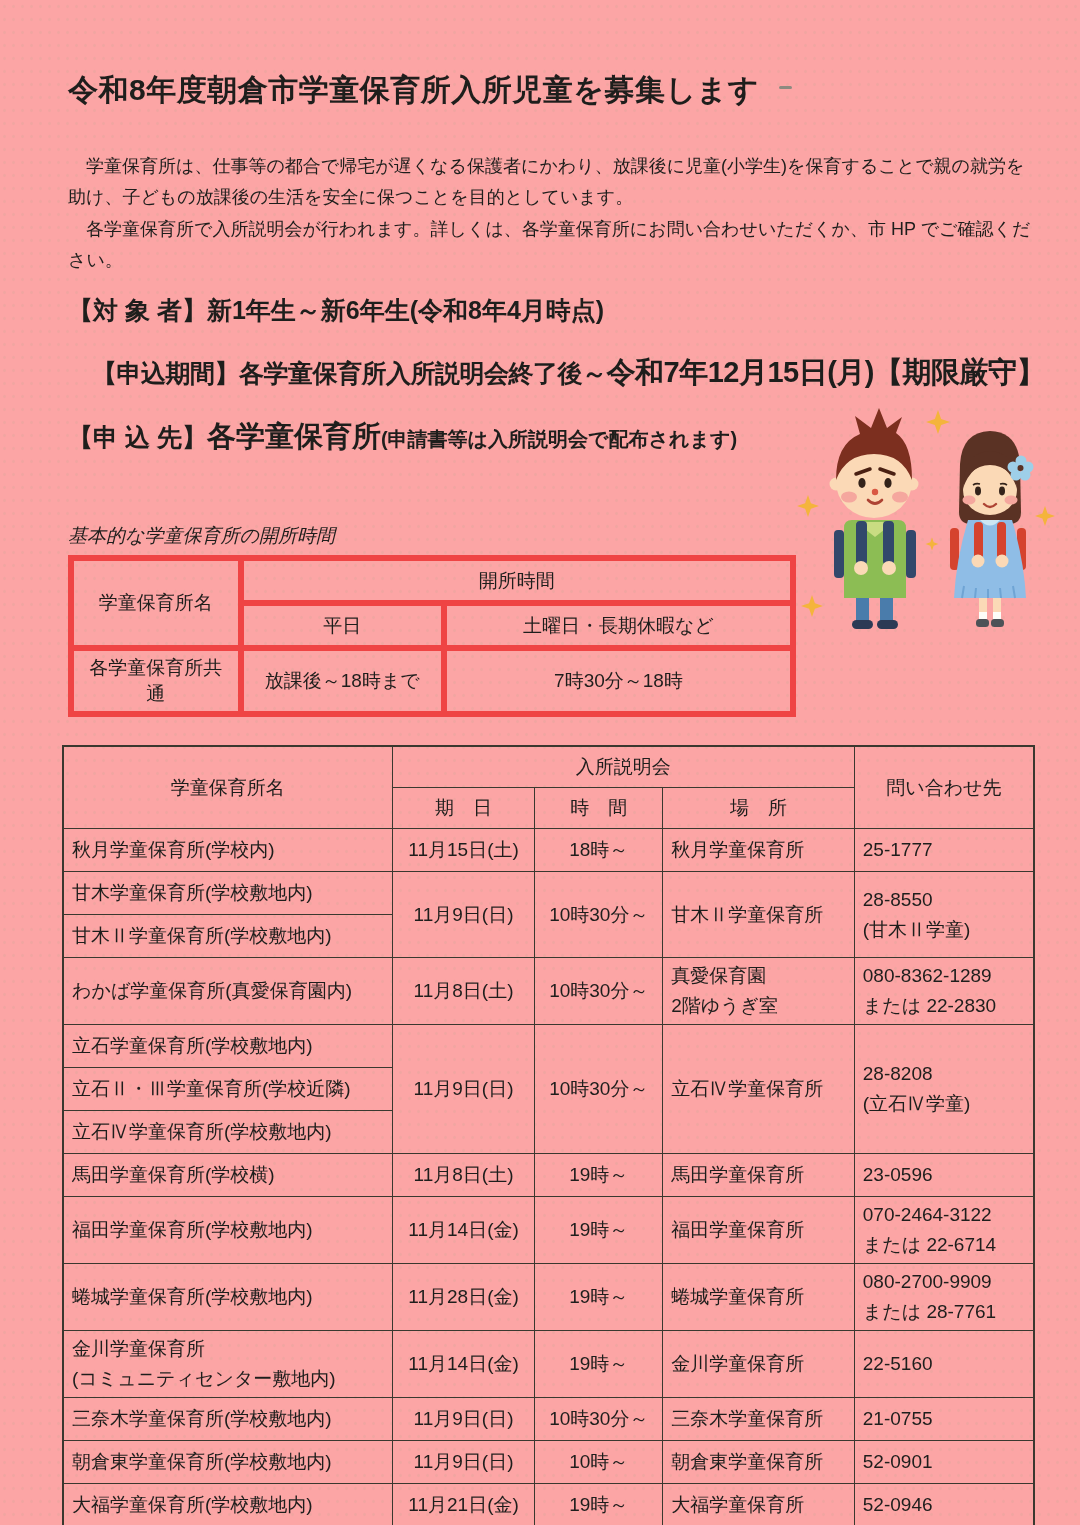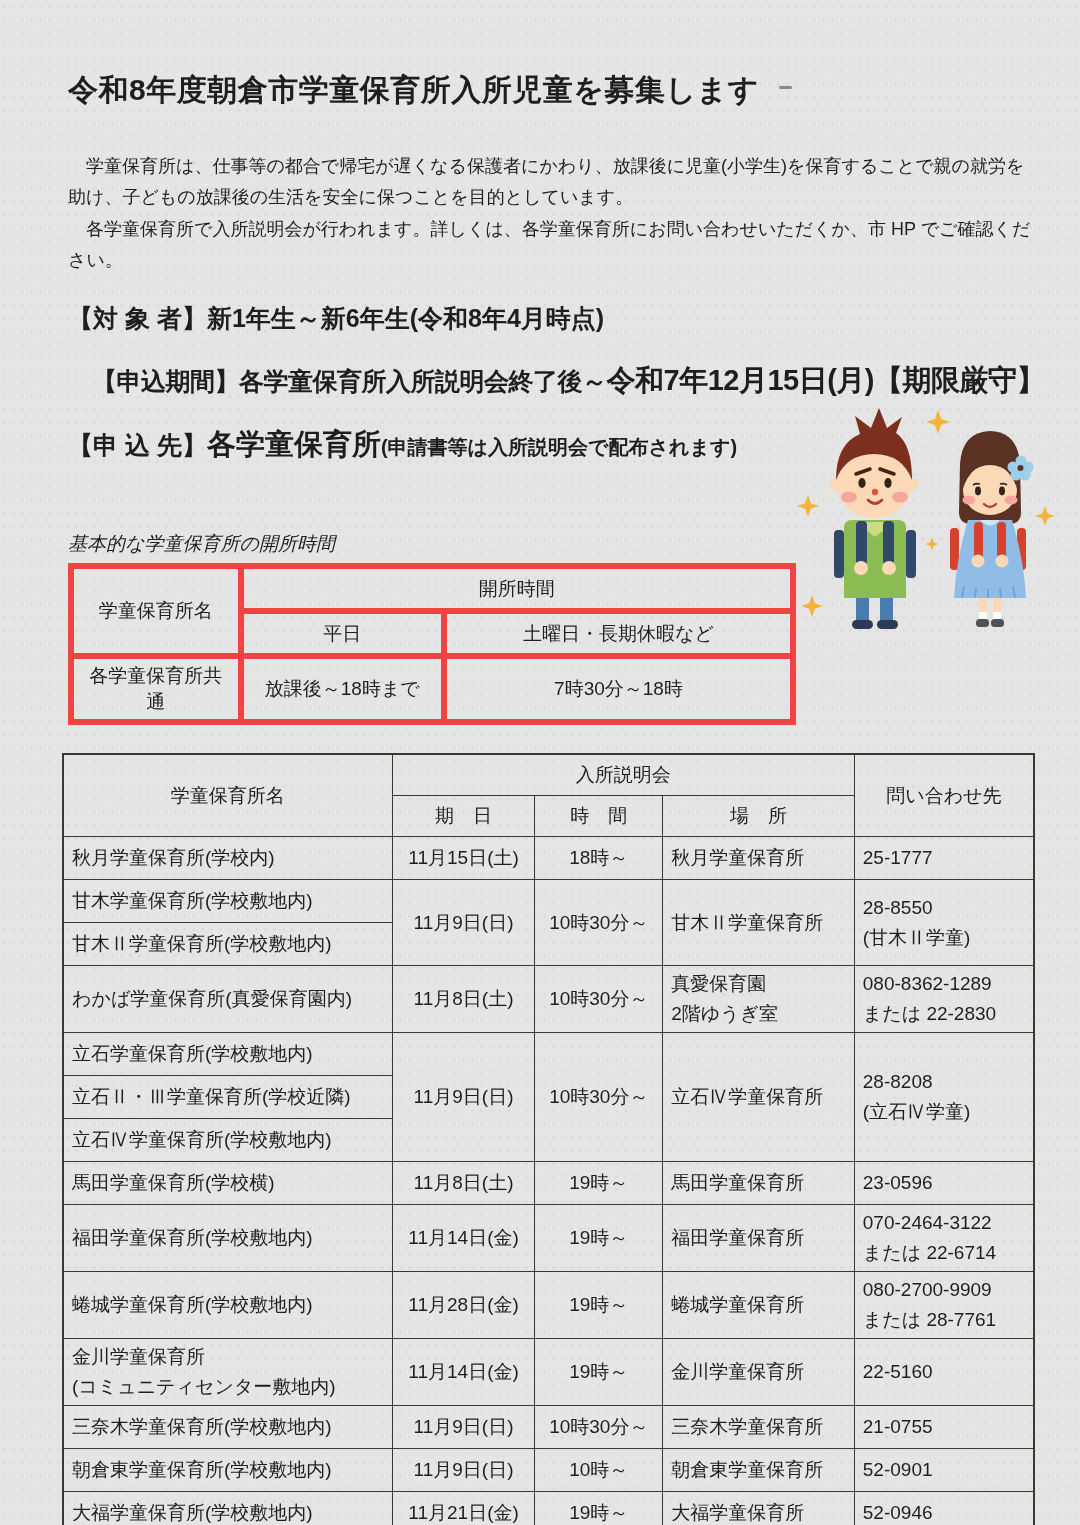--- a/index.html
+++ b/index.html
@@ -1,39 +1,39 @@
 <!DOCTYPE html>
 <html lang="ja"><head>
 <meta charset="utf-8">
 <style>
   html,body{margin:0;padding:0;}
   .page{
     position:relative;
     width:1080px;height:1525px;
-    background:#e5e5e5;
+    background:#fca5a5;
     color:#1e1e1c;
     font-family:"Liberation Sans",sans-serif;
     overflow:hidden;
   }
   .page::before{
     content:"";position:absolute;inset:0;pointer-events:none;
     background-image:radial-gradient(rgba(175,165,135,.14) 1px, transparent 1.4px);
     background-size:9px 13px;
   }
   .content{position:relative;padding:70px 40px 0 68px;}
 
   .title-row{display:flex;align-items:flex-start;}
   .doc-title{font-size:30px;font-weight:bold;margin:0;letter-spacing:.5px;}
   .scan-dash{width:13px;height:3px;background:#8d8a80;margin:16px 0 0 20px;border-radius:2px;}
 
   .intro{margin-top:40px;font-size:18px;line-height:1.74;max-width:978px;}
   .intro p{margin:0;}
 
   .info-line{font-weight:bold;white-space:nowrap;}
-  .target-line{margin-top:26px;font-size:25px;}
+  .target-line{margin-top:18px;font-size:25px;}
   .period-line{margin-top:26px;font-size:25px;letter-spacing:-.5px;margin-left:24px;}
   .period-strong{font-size:29px;}
   .apply-line{margin-top:24px;}
   .apply-label{font-size:25px;}
   .apply-value{font-size:29px;}
   .apply-note{font-size:20px;}
 
   .hours-caption{margin-top:66px;font-size:19px;font-style:italic;}
   table{border-collapse:collapse;}
   .hours-table{margin-top:6px;width:728px;font-size:19px;border:2px solid #3a382f;}

